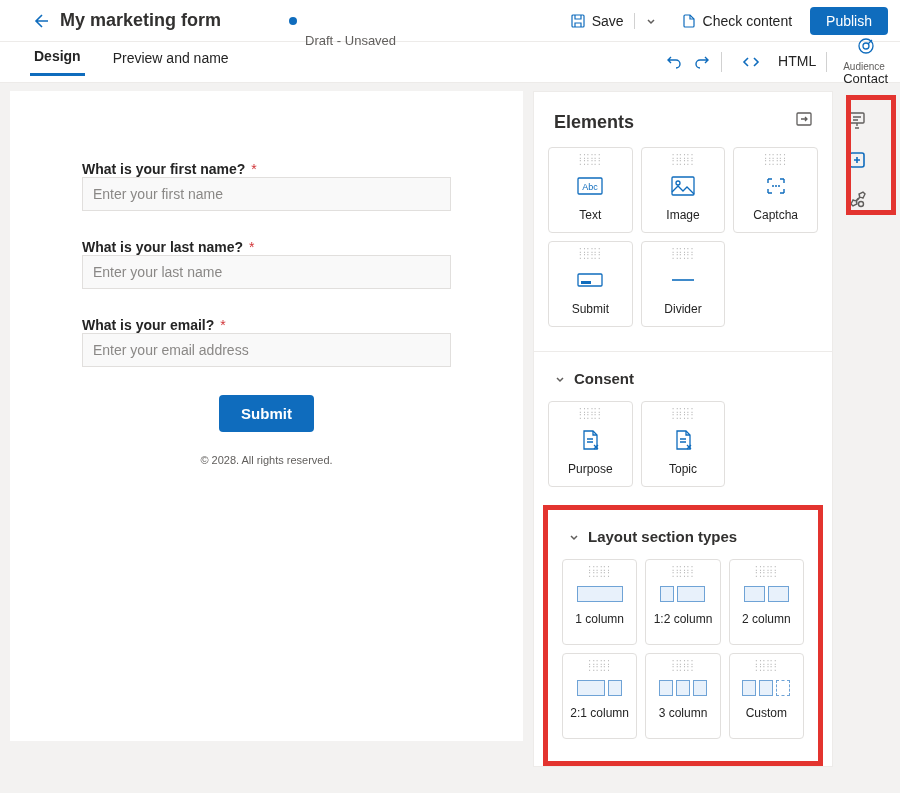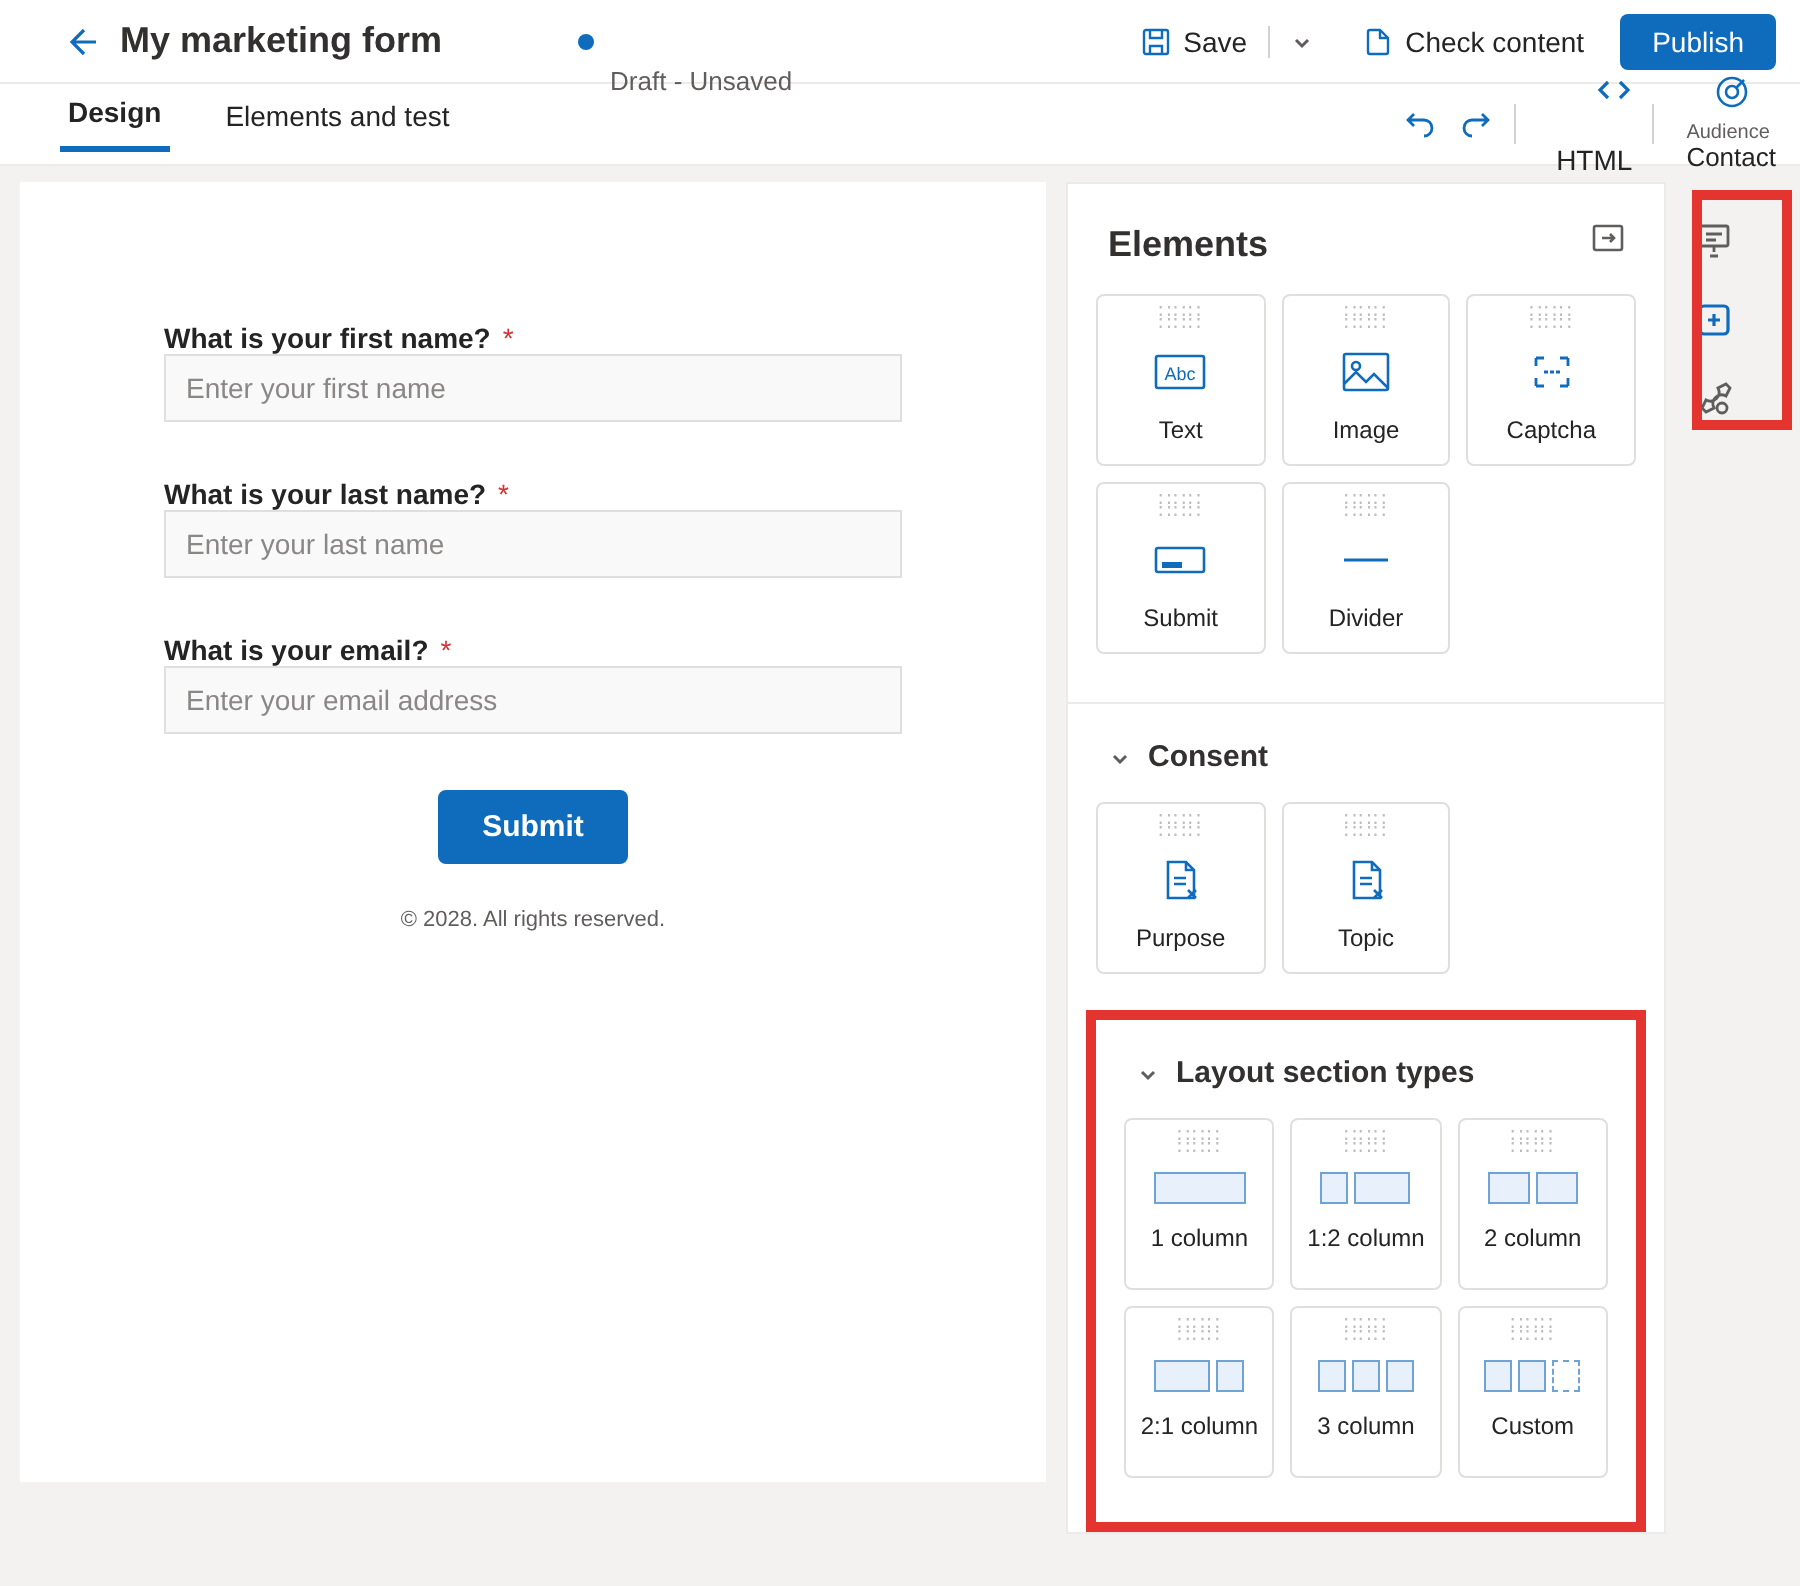--- a/index.html
+++ b/index.html
@@ -32,21 +32,21 @@
     background:#0f6cbd; color:#fff; padding:6px 16px; border-radius:4px; cursor:pointer; margin-left:12px;
   }
 
   
   .subheader {
     display:flex; align-items:center; height:40px; padding:0 12px 0 30px;
   }
   .tab { padding:0 4px 9px 4px; margin-right:24px; cursor:pointer; color:#242424; }
   .tab.active { color:#242424; border-bottom:3px solid #0f6cbd; font-weight:600; }
   .sub-spacer { flex:1; }
-  .tool { display:flex; align-items:flex-end; gap:18px; color:#0f6cbd; cursor:pointer; margin-left:10px;flex-direction:column; }
+  .tool { display:flex; align-items:flex-start; gap:18px; color:#0f6cbd; cursor:pointer; margin-left:10px; }
   .sub-divider { width:1px; height:20px; background:#d1d1d1; margin:0 10px; }
   .audience-wrap { display:flex; align-items:center; gap:6px; margin-left:6px;flex-direction:column; }
   .aud-text-wrap { line-height:1.1; }
   .aud-label { font-size:10px; color:#605e5c; }
   .aud-val { font-size:13px; color:#242424; }
 
   .ruler { height:1px; background:#edebe9; width:100%; }
 
   
   .workspace { display:flex; align-items:flex-start; background:#f3f2f1; height:748px; }
@@ -183,21 +183,21 @@
         <path d="M9 2v4h4"></path>
       </svg>
     <span>Check content</span>
   </span>
 
   <span class="publish-btn">Publish</span>
 </div>
 
 <div class="subheader">
   <span class="tab active">Design</span>
-  <span class="tab">Elements and test</span>
+  <span class="tab">Preview and name</span>
   <span class="sub-spacer"></span>
 
   <span class="tool">
     <svg width="18" height="18" viewBox="0 0 18 18" fill="none" stroke="currentColor" stroke-width="1.4">
         <path d="M6 4L3 7l3 3M3 7h8a4 4 0 0 1 0 8"></path>
       </svg>
   </span>
   <span class="tool">
     <svg width="18" height="18" viewBox="0 0 18 18" fill="none" stroke="currentColor" stroke-width="1.4">
         <path d="M12 4l3 3-3 3M15 7H7a4 4 0 0 0 0 8"></path>

